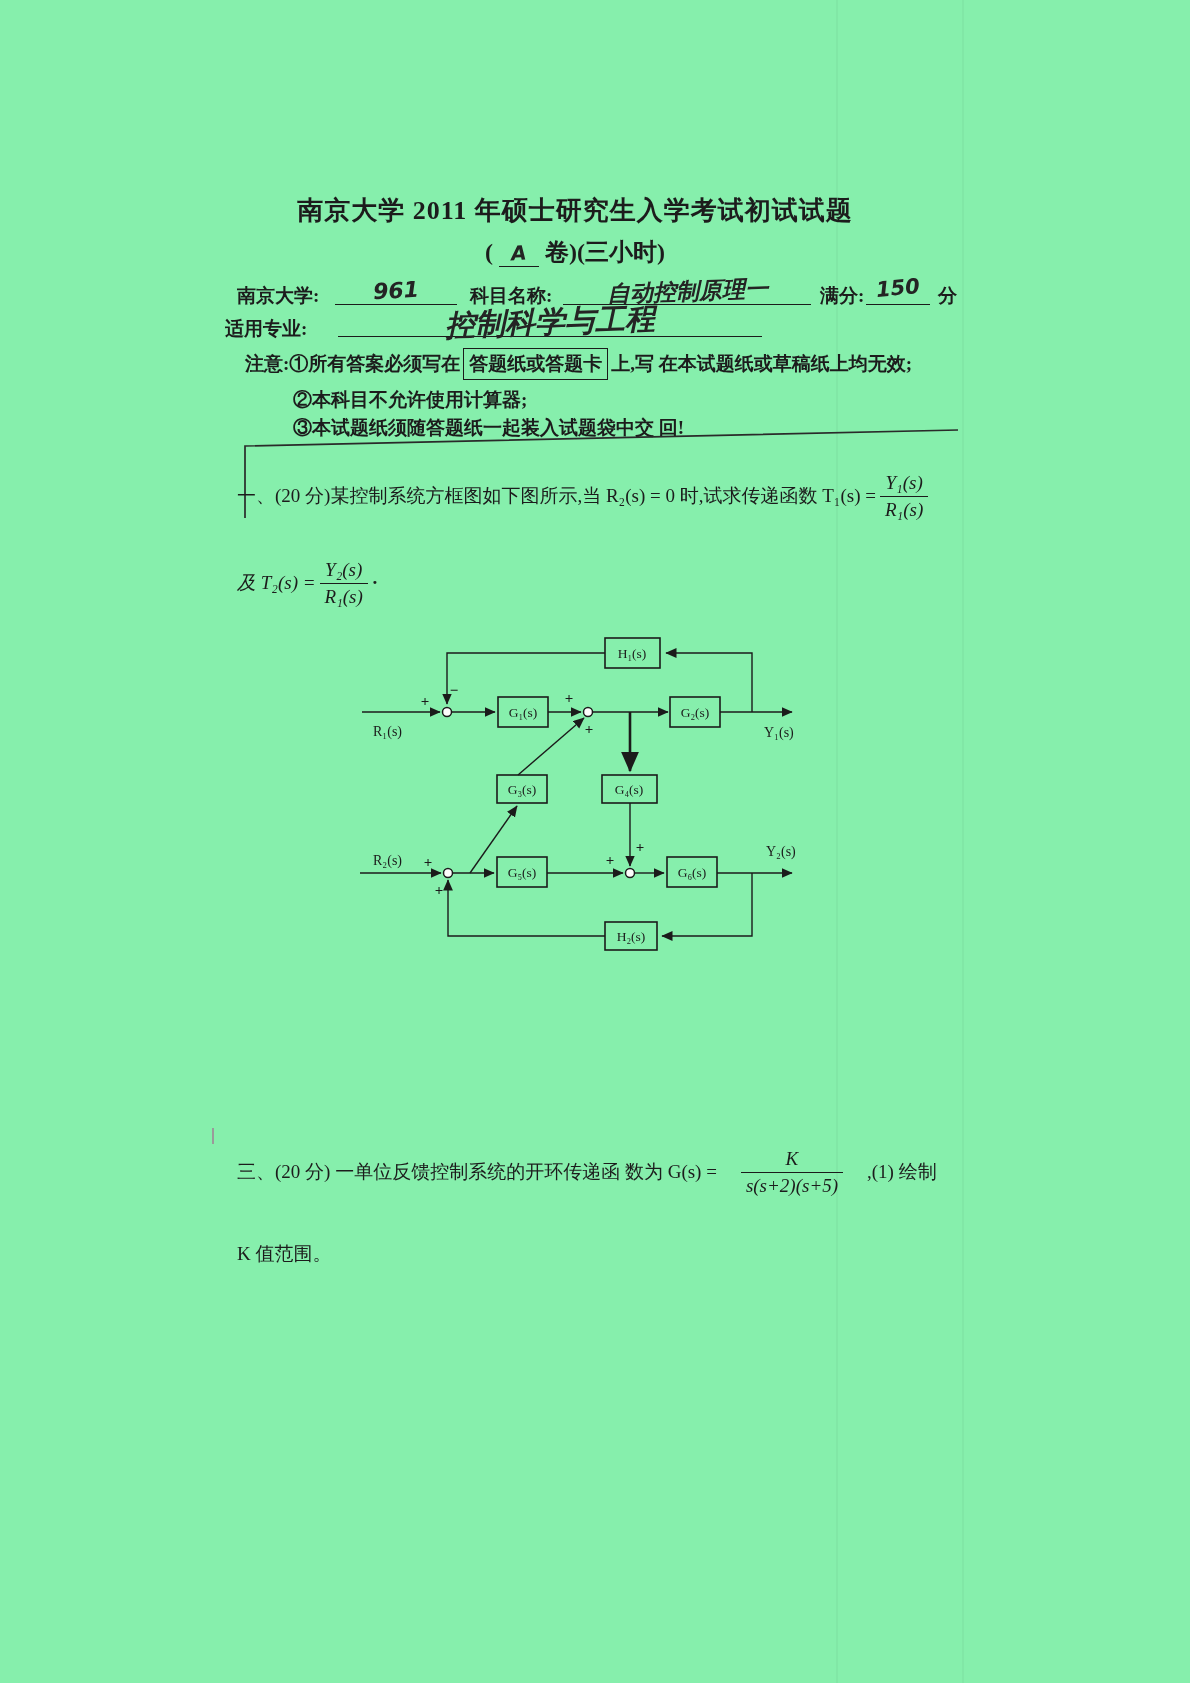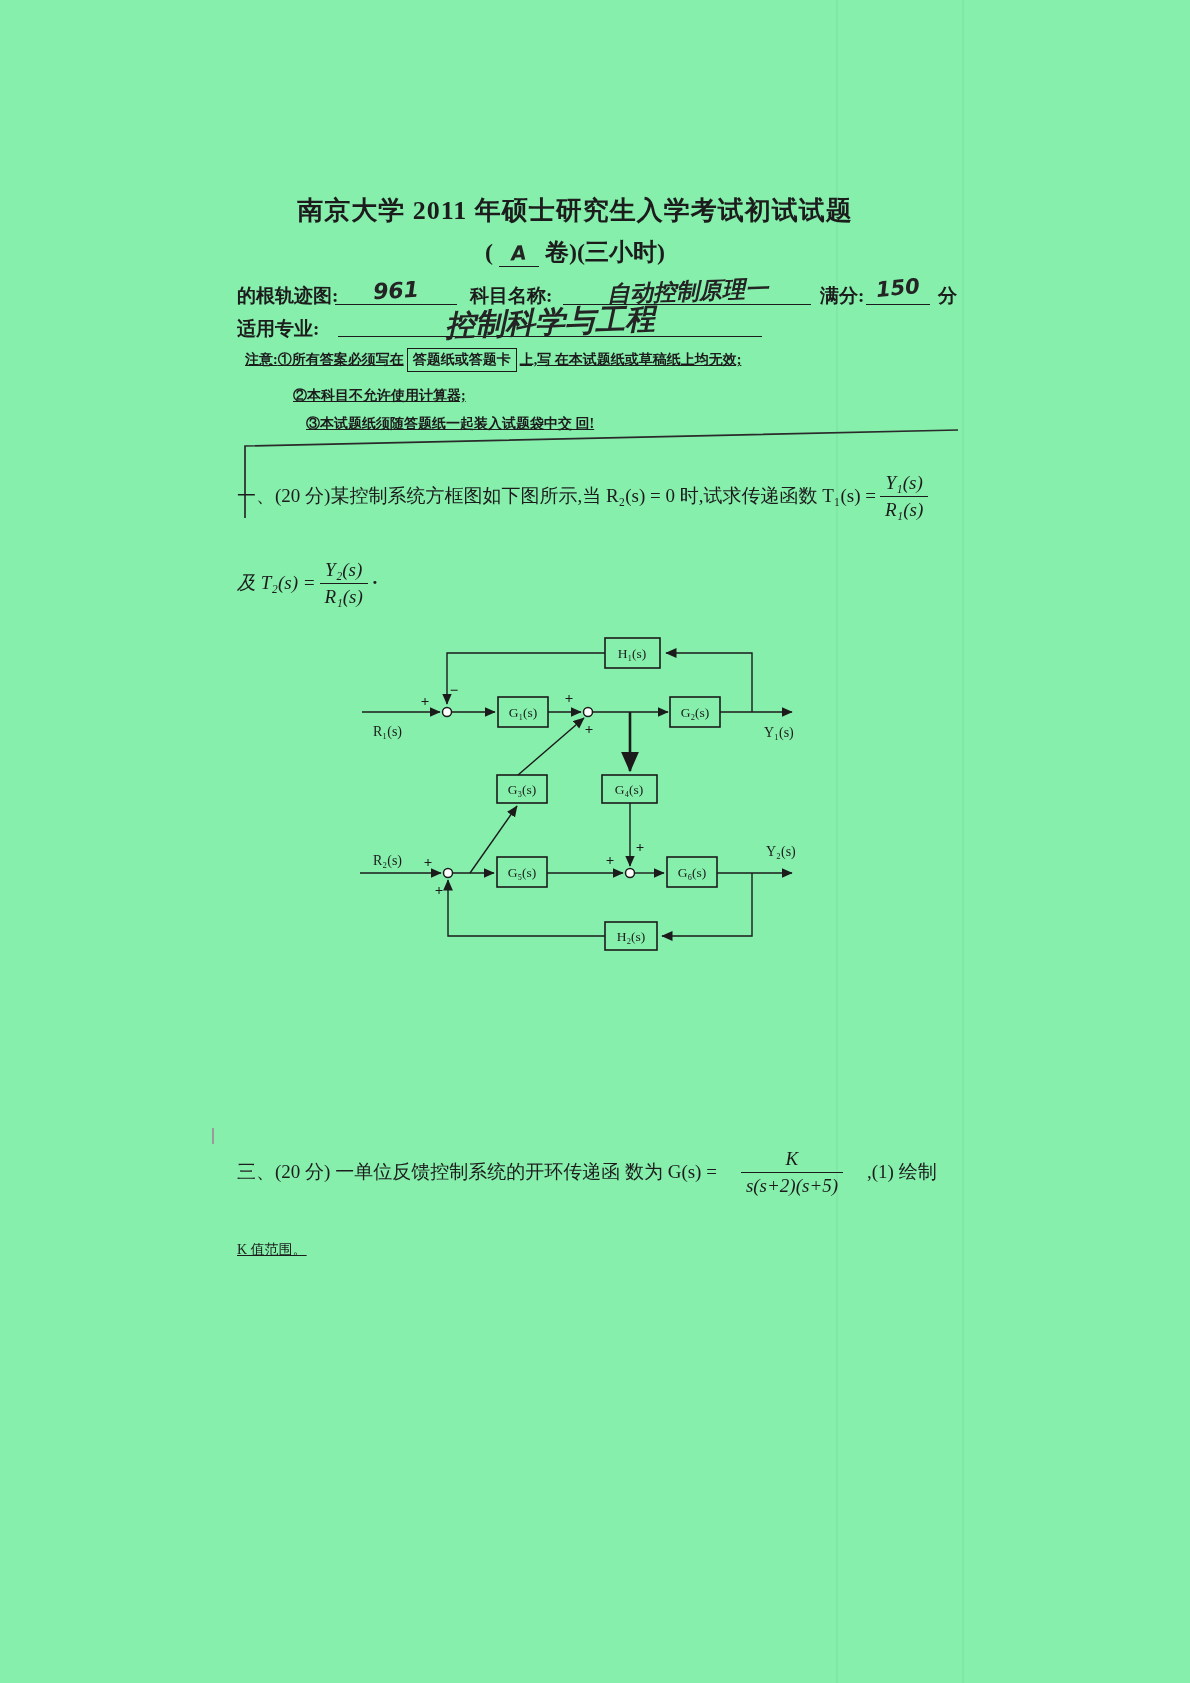--- a/index.html
+++ b/index.html
@@ -9,21 +9,21 @@
     font-family:"Liberation Serif","DejaVu Serif",serif;
     color:#1c1c1c;
   }
   .streak { position:absolute; top:0; bottom:0; width:2px; background:rgba(0,0,0,0.03); }
   .abs { position:absolute; }
   .title1 { left:0; width:1150px; top:193px; text-align:center; font-size:26px; font-weight:bold; letter-spacing:1px; }
   .title2 { left:0; width:1150px; top:236px; text-align:center; font-size:24px; font-weight:bold; }
   .blank { display:inline-block; border-bottom:1.6px solid #1b1b1b; text-align:center; }
   .hand { font-family:"DejaVu Sans",sans-serif; font-style:italic; font-weight:bold; color:#242424; }
   .hdr-label { font-size:19px; font-weight:bold; white-space:nowrap; }
-  .body-text { font-size:14px; white-space:nowrap;text-decoration:underline; }
+  .body-text { font-size:19px; white-space:nowrap; }
   .note-box { display:inline-block; border:1.6px solid #1b1b1b; padding:2px 5px; margin:0 3px; }
   .frac { display:inline-block; vertical-align:middle; text-align:center; font-style:italic; line-height:1.15; margin:0 4px; }
   .frac .num { display:block; padding:0 5px 2px 5px; }
   .frac .den { display:block; border-top:1.5px solid #1b1b1b; padding:2px 5px 0 5px; }
   .mathrow { display:flex; align-items:center; white-space:nowrap; font-size:19px; }
   svg .wire { stroke:#1b1b1b; stroke-width:1.4; fill:none; }
   svg .wire-heavy { stroke:#1b1b1b; stroke-width:2.6; fill:none; }
   svg .blockbox { fill:none; stroke:#1b1b1b; stroke-width:1.6; }
   svg .sumjct { fill:#fdfdfc; stroke:#1b1b1b; stroke-width:1.5; }
   svg text { font-family:"Liberation Serif","DejaVu Serif",serif; font-size:13.5px; fill:#1b1b1b; }
@@ -39,36 +39,36 @@
   <div class="streak" style="left:836px;"></div>
   <div class="streak" style="left:962px;"></div>
 
   <div class="abs title1">南京大学 2011 年硕士研究生入学考试初试试题</div>
   <div class="abs title2">
     <span>(</span>
     <span class="blank" style="width:40px;"><span class="hand" style="font-size:20px; display:inline-block; transform:rotate(-4deg);">A</span></span>
     <span>卷)(三小时)</span>
   </div>
 
-  <div class="abs hdr-label" style="left:237px; top:283px;">的根轨迹图:</div>
+  <div class="abs hdr-label" style="left:237px; top:283px;">南京大学:</div>
   <span class="abs blank" style="left:335px; top:278px; width:122px; height:26px;"><span class="hand" style="font-size:22px; display:inline-block; transform:rotate(-3deg);">961</span></span>
   <div class="abs hdr-label" style="left:470px; top:283px;">科目名称:</div>
   <span class="abs blank" style="left:563px; top:276px; width:248px; height:28px;"><span class="hand" style="font-size:23px; display:inline-block; transform:rotate(-2deg);">自动控制原理一</span></span>
   <div class="abs hdr-label" style="left:820px; top:283px;">满分:</div>
   <span class="abs blank" style="left:866px; top:276px; width:64px; height:28px;"><span class="hand" style="font-size:21px; display:inline-block; transform:rotate(-5deg);">150</span></span>
   <div class="abs hdr-label" style="left:938px; top:283px;">分</div>
 
-  <div class="abs hdr-label" style="left:237px; top:316px;">适用专业:</div>
+  <div class="abs hdr-label" style="left:225px; top:316px;">适用专业:</div>
   <span class="abs blank" style="left:338px; top:302px; width:424px; height:34px;"><span class="hand" style="font-size:30px; display:inline-block; transform:rotate(-2deg);">控制科学与工程</span></span>
 
   <div class="abs body-text" style="left:245px; top:348px; font-weight:bold;">
     <span>注意:</span><span>①所有答案必须写在</span><span class="note-box">答题纸或答题卡</span><span>上,写 在本试题纸或草稿纸上均无效;</span>
   </div>
   <div class="abs body-text" style="left:293px; top:387px; font-weight:bold;">②本科目不允许使用计算器;</div>
-  <div class="abs body-text" style="left:306px; top:415px; font-weight:bold;">③本试题纸须随答题纸一起装入试题袋中交 回!</div>
+  <div class="abs body-text" style="left:293px; top:415px; font-weight:bold;">③本试题纸须随答题纸一起装入试题袋中交 回!</div>
 
   <svg class="abs" style="left:230px; top:418px;" width="745" height="105" viewBox="0 0 745 105">
     <polyline points="728,12 15,28 15,100" fill="none" stroke="#2a2a2a" stroke-width="1.7"></polyline>
   </svg>
 
   <div class="abs mathrow" style="left:237px; top:466px; height:60px;">
     <span>一、(20 分)某控制系统方框图如下图所示,当 R₂(s) = 0 时,试求传递函数 T₁(s) =</span>
     <span class="frac">
       <span class="num">Y₁(s)</span>
       <span class="den">R₁(s)</span>

